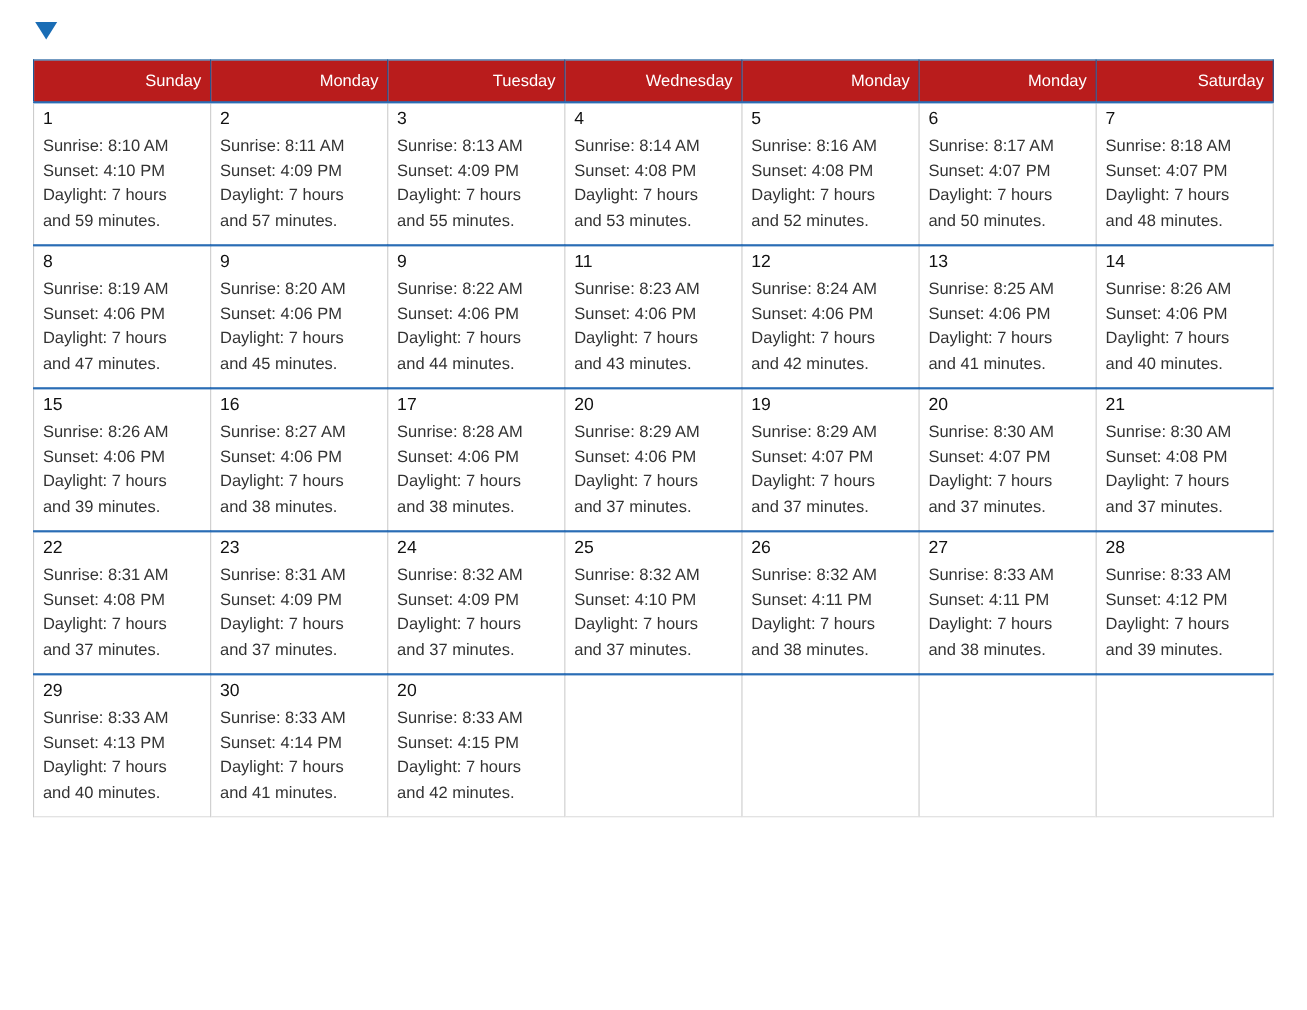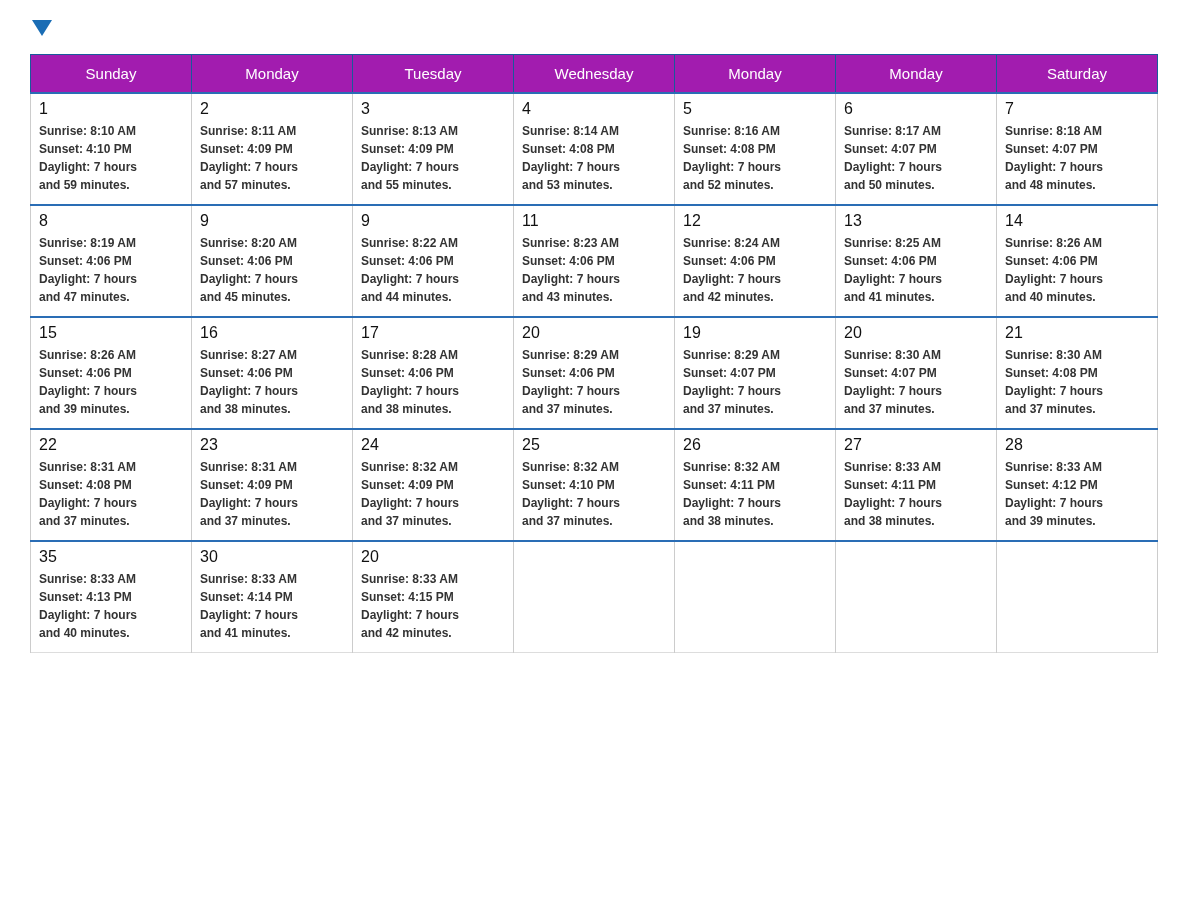--- a/index.html
+++ b/index.html
@@ -56,24 +56,24 @@
       font-size: 22px;
       color: #333;
       margin-top: 4px;
     }
     .calendar-table {
       width: 100%;
       border-collapse: collapse;
       font-size: 13px;
     }
     .calendar-table thead tr th {
-      background-color: #a21caf;
+      background-color: #b91c1c;
       color: #fff;
       padding: 10px 8px;
-      text-align: center;
+      text-align: right;
       font-size: 15px;
       font-weight: normal;
       border: 1px solid #1a5a9a;
     }
     .calendar-table tbody tr td {
       vertical-align: top;
       padding: 6px 8px 10px 8px;
       border-left: 1px solid #ccc;
       border-right: 1px solid #ccc;
       width: calc(100% / 7);
@@ -85,23 +85,22 @@
     }
     .day-number {
       font-size: 16px;
       font-weight: normal;
       color: #111;
       margin-bottom: 4px;
       display: block;
     }
     .day-info {
       color: #333;
-      font-size: 12px;
+      font-size: 15px;
       line-height: 1.5;
-      font-weight: bold;
     }
     .empty-cell {
       background: #fff;
     }
     .logo-line {
       display: flex;
       align-items: flex-end;
     }
   </style>
 </head>
@@ -389,21 +388,21 @@
         <div class="day-info">
           Sunrise: 8:33 AM<br>
           Sunset: 4:12 PM<br>
           Daylight: 7 hours<br>
           and 39 minutes.
         </div>
       </td>
       </tr>
       <tr>
         <td>
-        <span class="day-number">35</span>
+        <span class="day-number">29</span>
         <div class="day-info">
           Sunrise: 8:33 AM<br>
           Sunset: 4:13 PM<br>
           Daylight: 7 hours<br>
           and 40 minutes.
         </div>
       </td>
         <td>
         <span class="day-number">30</span>
         <div class="day-info">

